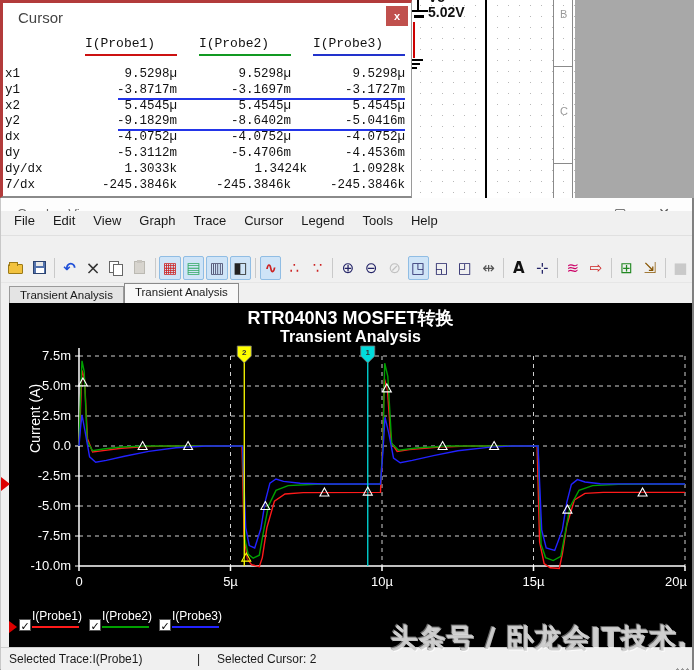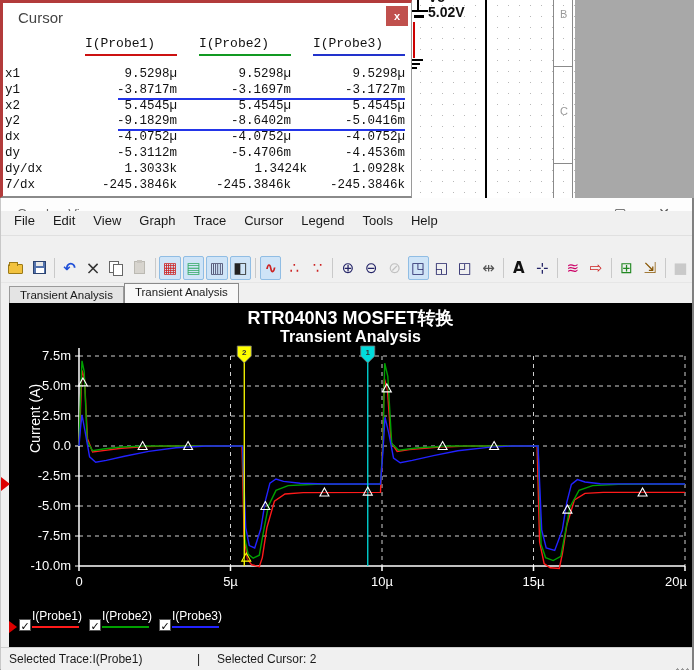--- a/index.html
+++ b/index.html
@@ -337,13 +337,14 @@
     <div class="g-statusbar">
       <div class="status-text" style="left:8px;">Selected Trace:I(Probe1)</div>
       <div class="status-text" style="left:196px;">|</div>
       <div class="status-text" style="left:216px;">Selected Cursor: 2</div>
       <div class="grip"></div>
     </div>
   </div>
 
   <div class="edge-arrow"></div>
 
+  <div class="watermark">头条号 / 卧龙会IT技术.</div>
 </div>
 
 </body></html>

